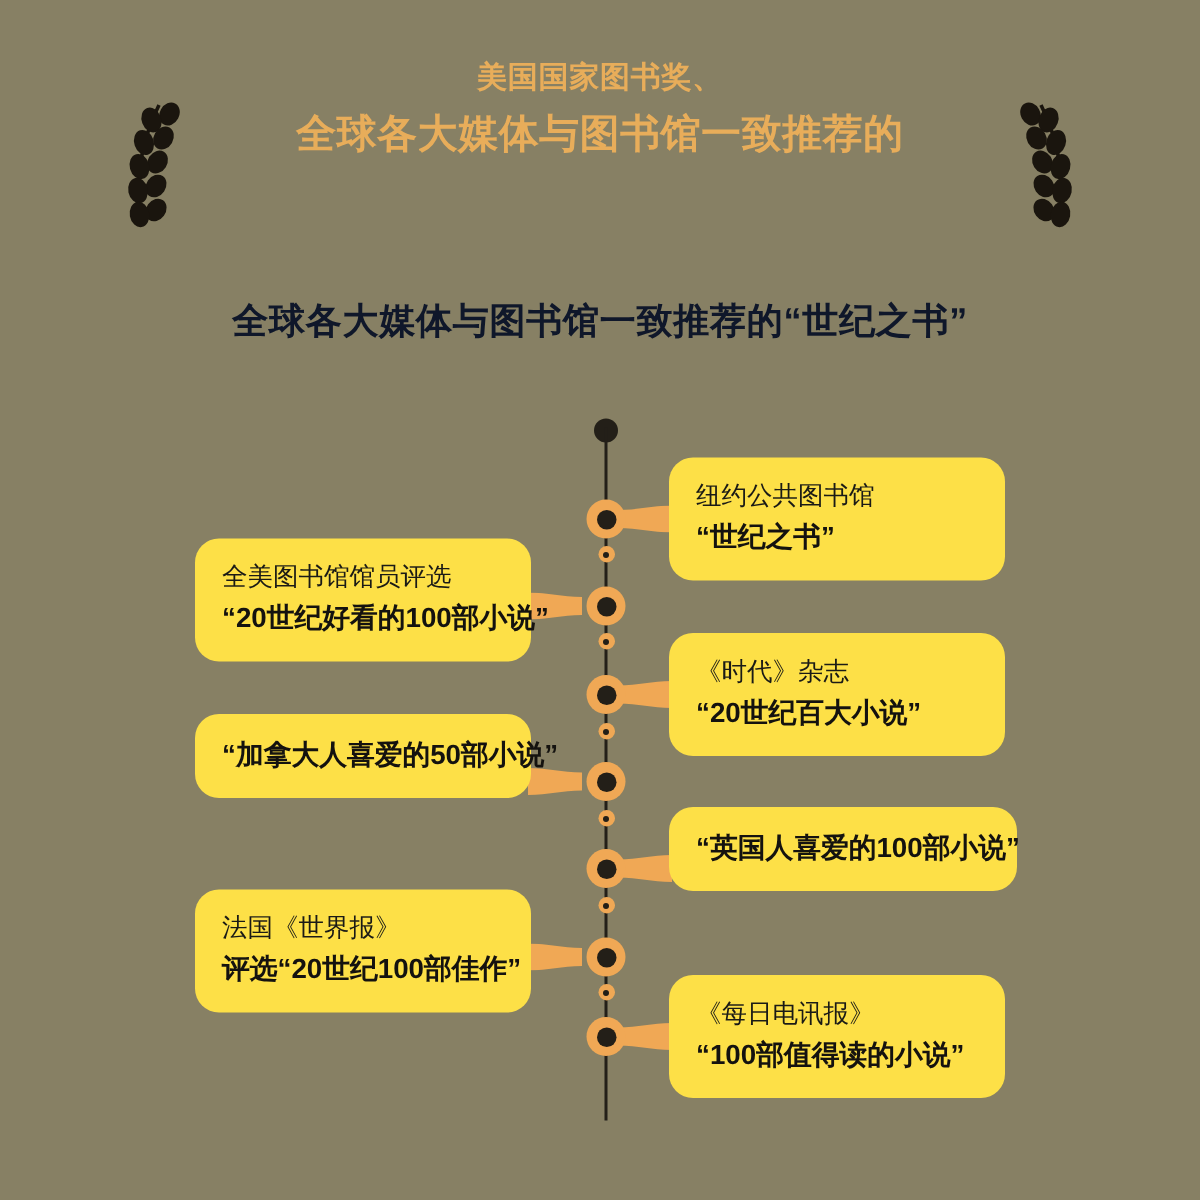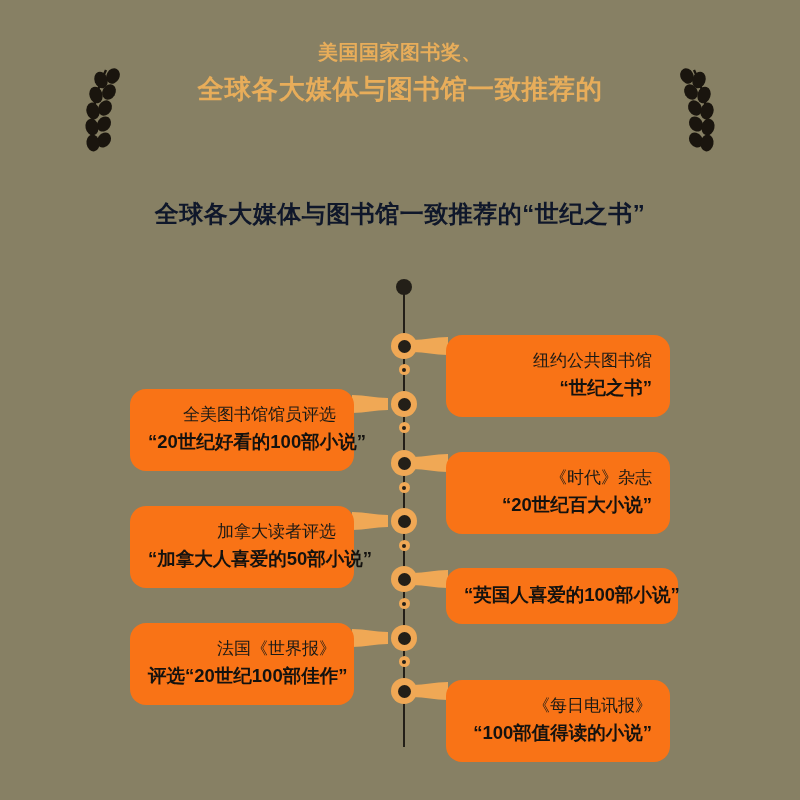--- a/index.html
+++ b/index.html
@@ -144,27 +144,26 @@
   .neck {
     position: absolute;
     top: -9px;
     height: 18px;
     z-index: 2;
   }
   .neck svg { display: block; height: 18px; }
 
   .card {
     position: absolute;
-    background: #f97316;
+    background: #fde047;
     border-radius: 16px;
     box-sizing: border-box;
     padding: 13px 18px 15px;
-    text-align: right;
+    text-align: left;
     z-index: 2;
-    margin-top: 30px;
   }
   .card-line1 {
     color: #1a1a16;
     font-size: 17px;
     line-height: 26px;
     font-weight: normal;
     white-space: nowrap;
   }
   .card-line2 {
     color: #14120f;
@@ -279,21 +278,20 @@
   </div>
 
   <div class="node-row side-left" style="top:271px">
     <div class="node"></div>
     <div class="neck">
       <svg width="36" height="18" viewBox="0 0 36 18" xmlns="http://www.w3.org/2000/svg">
         <path d="M0 3 C14 3, 22 0, 36 0 L36 18 C22 18, 14 15, 0 15 Z" fill="#f0a855"></path>
       </svg>
     </div>
     <div class="card" style="top:-45px; width:224px">
-      <div class="card-line1">加拿大读者评选</div>
       <div class="card-line2">“加拿大人喜爱的50部小说”</div>
     </div>
   </div>
 
   <div class="node-row side-right" style="top:329px">
     <div class="node"></div>
     <div class="neck">
       <svg width="36" height="18" viewBox="0 0 36 18" xmlns="http://www.w3.org/2000/svg">
         <path d="M0 3 C14 3, 22 0, 36 0 L36 18 C22 18, 14 15, 0 15 Z" fill="#f0a855"></path>
       </svg>

